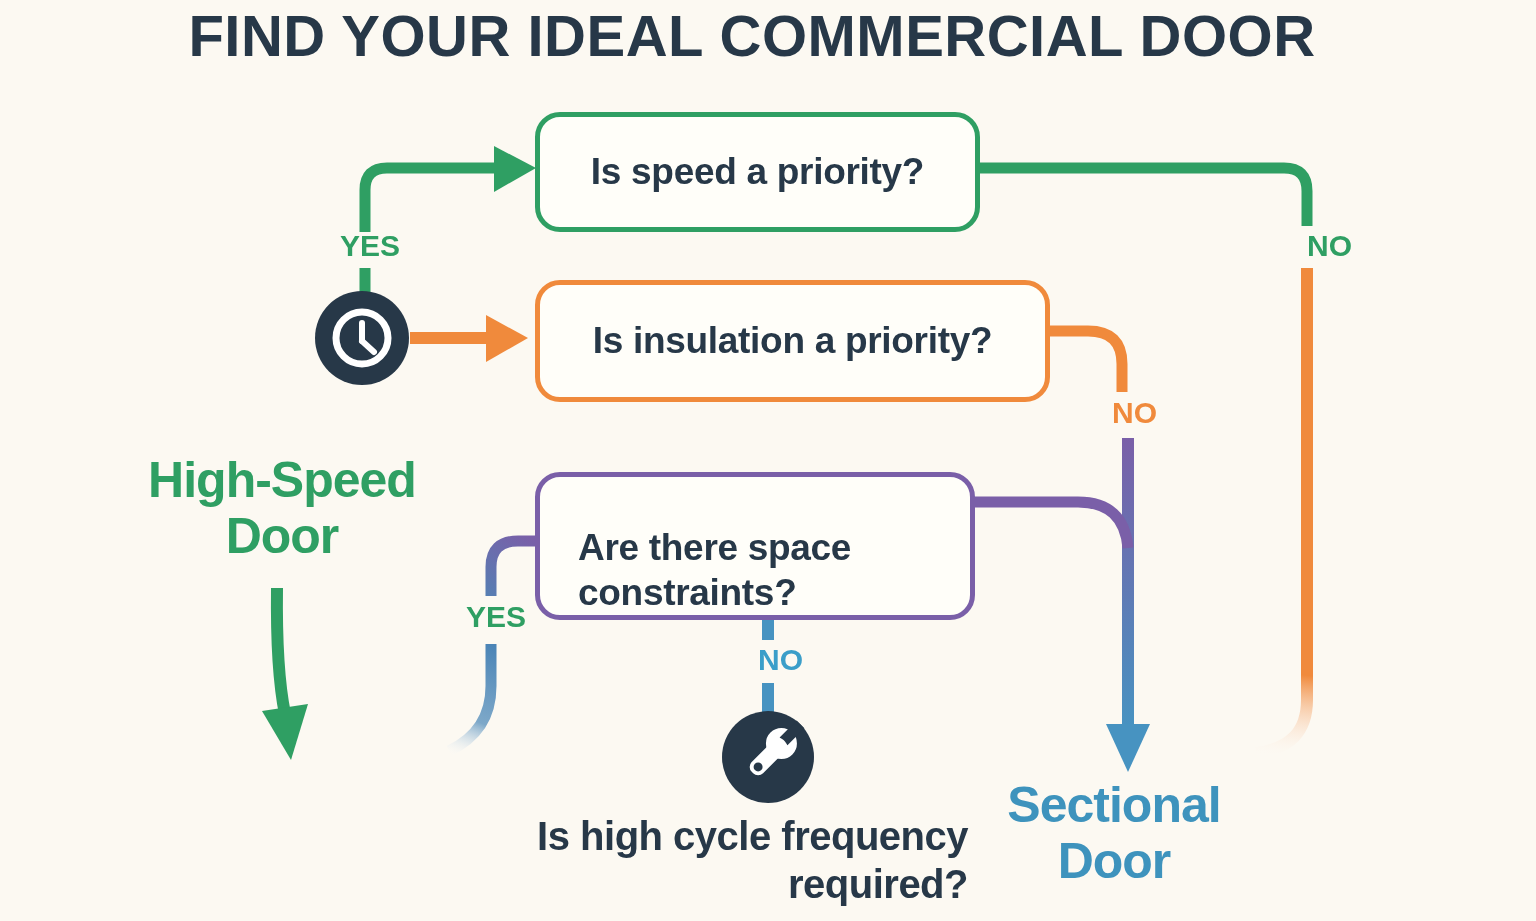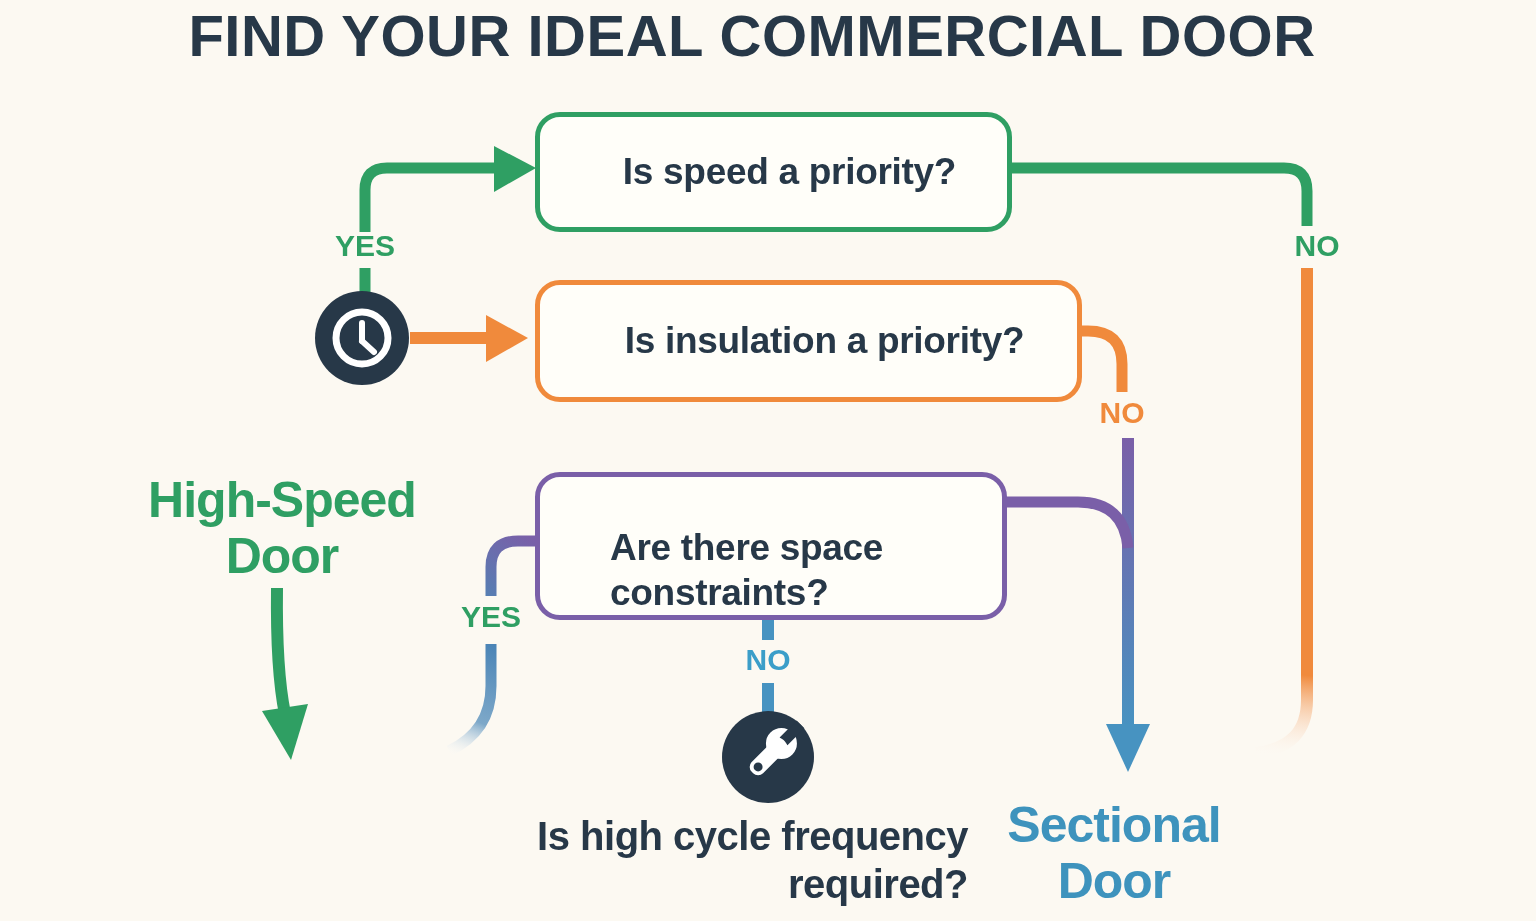--- a/index.html
+++ b/index.html
@@ -15,36 +15,36 @@
     position:absolute;left:0;top:2px;width:1504px;
     text-align:center;
     font-size:58px;font-weight:800;letter-spacing:0.5px;
     color:#273848;
   }
   .qbox{
     position:absolute;
     background:#fffef9;
     border-radius:25px;
     display:flex;align-items:center;justify-content:center;
-    color:#273848;font-weight:700;font-size:37px;letter-spacing:-0.3px;padding-left:32px;
+    color:#273848;font-weight:700;font-size:37px;letter-spacing:-0.3px;
   }
   .qbox.speed{left:535px;top:112px;width:435px;height:110px;border:5px solid #2f9f63;white-space:nowrap;}
   .qbox.insulation{left:535px;top:280px;width:505px;height:112px;border:5px solid #f08a3c;white-space:nowrap;text-align:right;}
   .qbox.space{left:535px;top:472px;width:430px;height:138px;border:5px solid #7a5fa8;justify-content:flex-start;align-items:flex-end;}
   .qbox.space span{display:block;padding-left:38px;line-height:1.22;max-width:330px;}
   .edge-label{
-    position:absolute;width:70px;text-align:center;
+    position:absolute;width:70px;text-align:right;
     font-size:30px;font-weight:800;letter-spacing:0;
   }
   .lbl-green{color:#2f9f63;}
   .lbl-orange{color:#f08a3c;}
   .lbl-blue{color:#3b9ec9;}
   .outcome{
     position:absolute;width:300px;text-align:center;
-    font-size:50px;font-weight:800;line-height:1.12;letter-spacing:-1px;margin-top:20px;
+    font-size:50px;font-weight:800;line-height:1.12;letter-spacing:-1px;
   }
   .outcome.high-speed{left:132px;top:452px;color:#2f9f63;}
   .outcome.insulated{left:195px;top:790px;color:#f0953f;}
   .outcome.sectional{left:964px;top:777px;color:#3e93bd;}
   .cycle-question{
     position:absolute;left:528px;top:812px;width:440px;
     text-align:right;color:#273848;
     font-size:40px;font-weight:700;line-height:1.2;letter-spacing:-0.5px;
   }
 </style>

